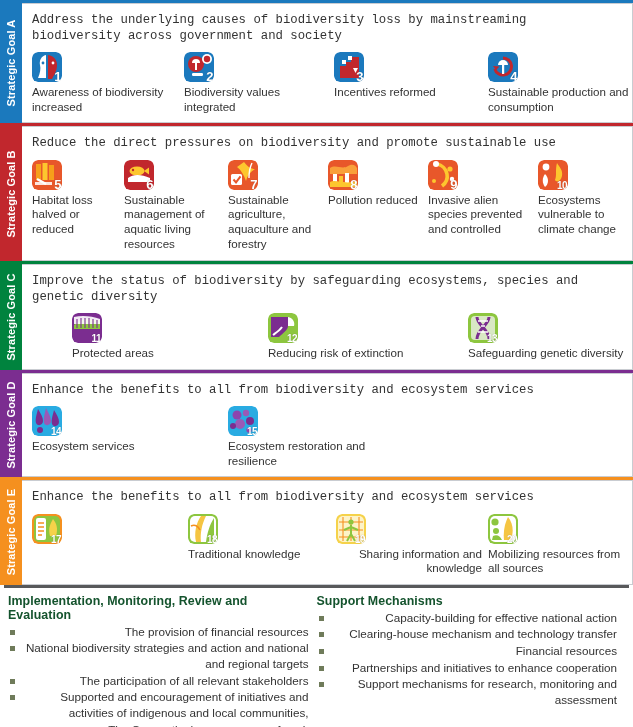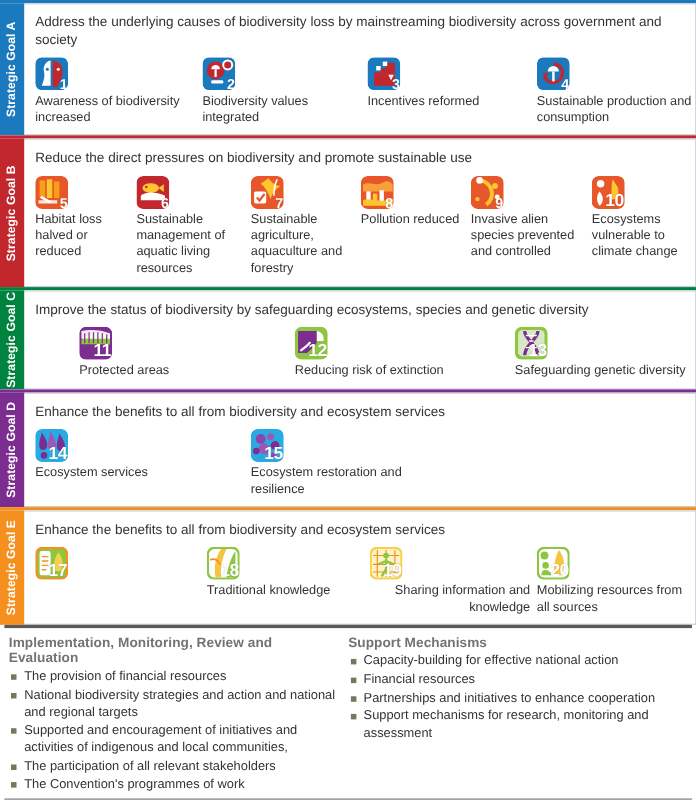--- a/index.html
+++ b/index.html
@@ -59,20 +59,21 @@
     padding: 8px 6px 8px 10px;
     min-height: 60px;
     background: #ffffff;
   }
   .goal-heading {
     font-size: 12.3px;
     line-height: 1.32;
     color: #333333;
     margin: 0 0 8px 0;
     max-width: 575px;
+    font-family: Liberation Mono, monospace;
   }
   .targets {
     position: relative;
     height: auto;
   }
   .target {
     position: absolute;
     top: 0;
   }
   .target-label {
@@ -97,21 +98,21 @@
     right: 1px;
     bottom: -1px;
     font-size: 13px;
     font-weight: bold;
     color: #ffffff;
     line-height: 1;
     font-family: "Liberation Sans", sans-serif;
     text-shadow: 0 0 1px rgba(0,0,0,.35);
     letter-spacing: -0.5px;
   }
-  .tile-num.narrow { font-size: 16px; }
+  .tile-num.narrow { font-size: 10px; }
 
   
   #bottom {
     position: relative;
     width: 633px;
     padding: 0 4px;
   }
   .rule {
     height: 3px;
     background: #58595b;
@@ -121,31 +122,32 @@
   .cols {
     display: flex;
     gap: 0;
     padding: 6px 4px 4px 4px;
   }
   .col { width: 50%; padding-right: 8px; }
   .col h3 {
     margin: 0 0 2px 0;
     font-size: 12.4px;
     font-weight: bold;
-    color: #737373;
+    color: #14532d;
     letter-spacing: 0.05px;
   }
   .col ul { list-style: none; margin: 0; padding: 0; }
   .col li {
     position: relative;
     padding-left: 14px;
     font-size: 11.7px;
     line-height: 1.34;
     color: #333333;
     margin-bottom: 1px;
+    text-align: right;
   }
   .col li::before {
     content: "";
     position: absolute;
     left: 2px;
     top: 6px;
     width: 5px;
     height: 5px;
     background: #6f7b5a;
   }
@@ -496,29 +498,30 @@
       </div>
     </div>
   <div id="bottom">
     <div class="rule"></div>
     <div class="cols" id="bottom-cols">
         <div class="col">
           <h3>Implementation, Monitoring, Review and Evaluation</h3>
           <ul>
             <li>The provision of financial resources</li>
             <li>National biodiversity strategies and action and national and regional targets</li>
+            <li>The participation of all relevant stakeholders</li>
             <li>Supported and encouragement of initiatives and activities of indigenous and local communities,</li>
-            <li>The participation of all relevant stakeholders</li>
             <li>The Convention's programmes of work</li>
           </ul>
         </div>
         <div class="col">
           <h3>Support Mechanisms</h3>
           <ul>
             <li>Capacity-building for effective national action</li>
+            <li>Clearing-house mechanism and technology transfer</li>
             <li>Financial resources</li>
             <li>Partnerships and initiatives to enhance cooperation</li>
             <li>Support mechanisms for research, monitoring and assessment</li>
           </ul>
         </div>
       </div>
     <div class="rule"></div>
   </div>
 </div>
 

